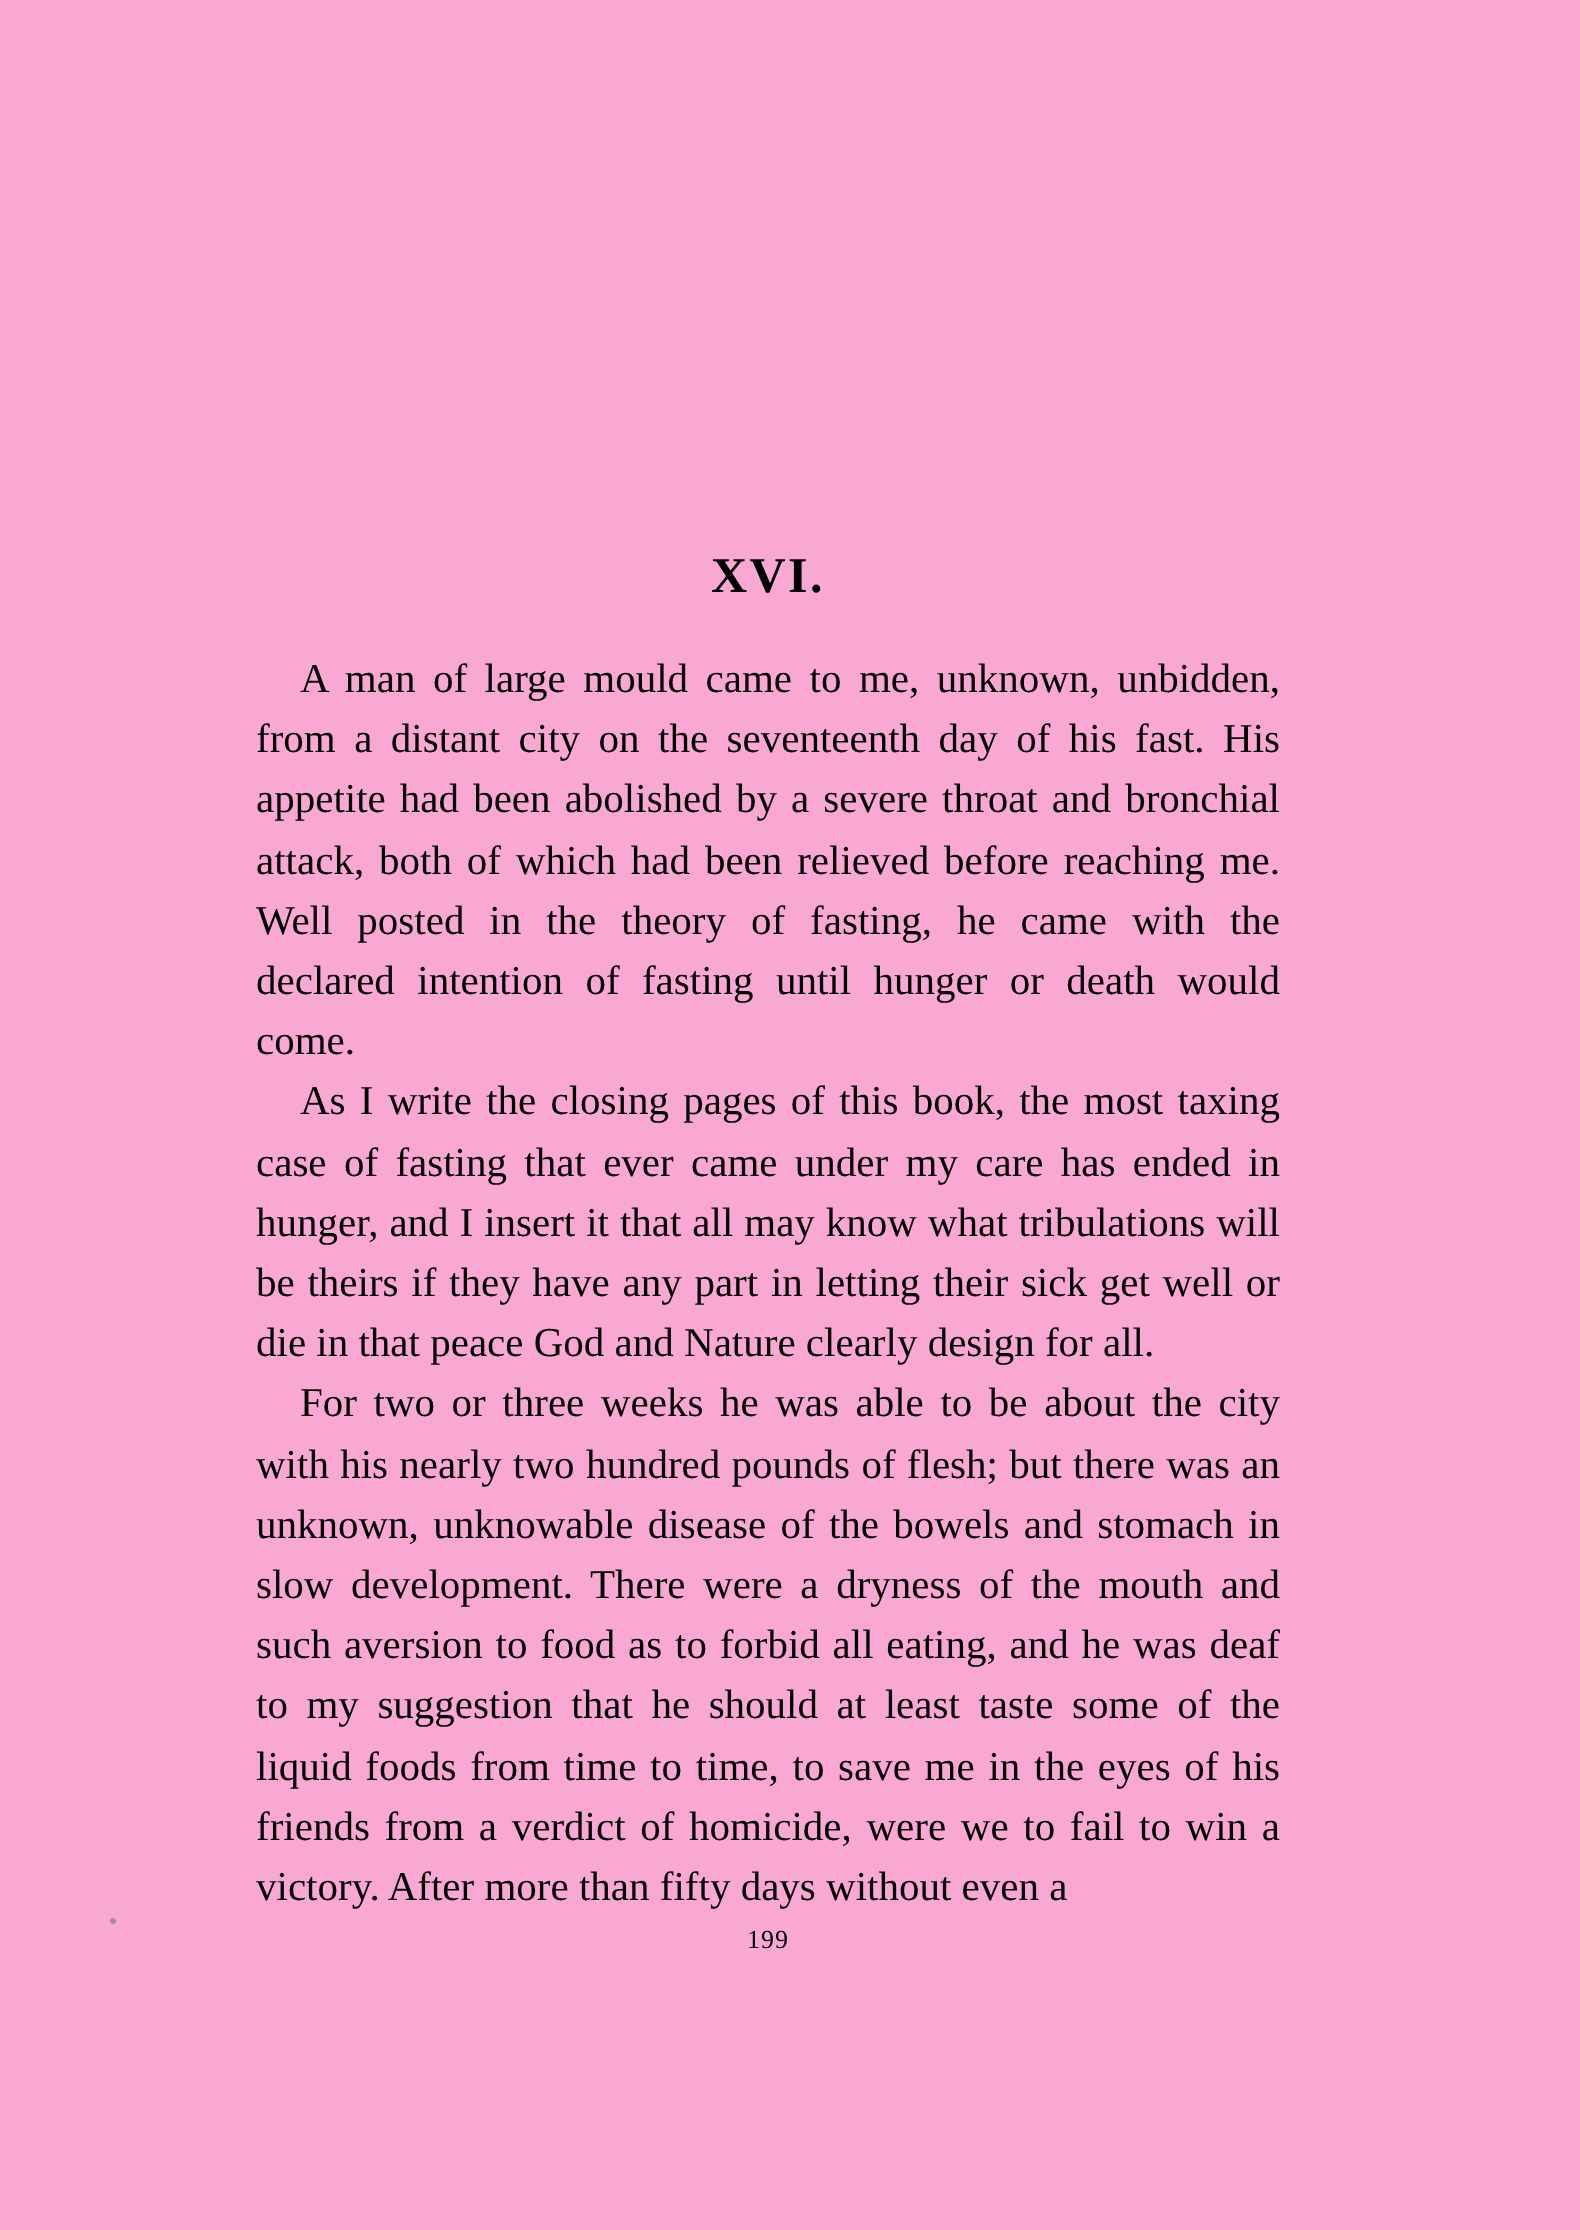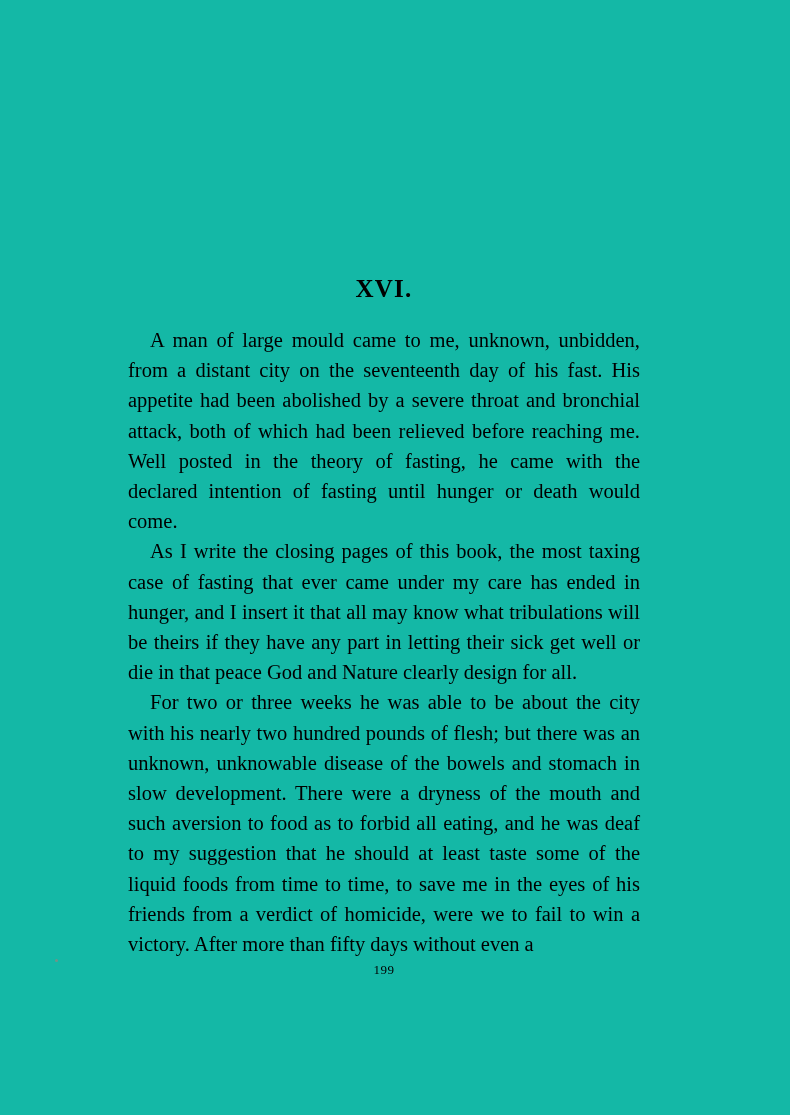--- a/index.html
+++ b/index.html
@@ -14,21 +14,21 @@
     font-family: "Liberation Serif", serif;
     color: #000000;
     overflow: hidden;
   }
   .page {
     position: absolute;
     left: 0;
     top: 0;
     width: 790px;
     height: 1115px;
-    background: #14b8a6;
+    background: #f9a8d4;
   }
   .content {
     position: absolute;
     left: 128px;
     top: 275px;
     width: 512px;
   }
   .chapter-heading {
     text-align: center;
     font-size: 25px;

